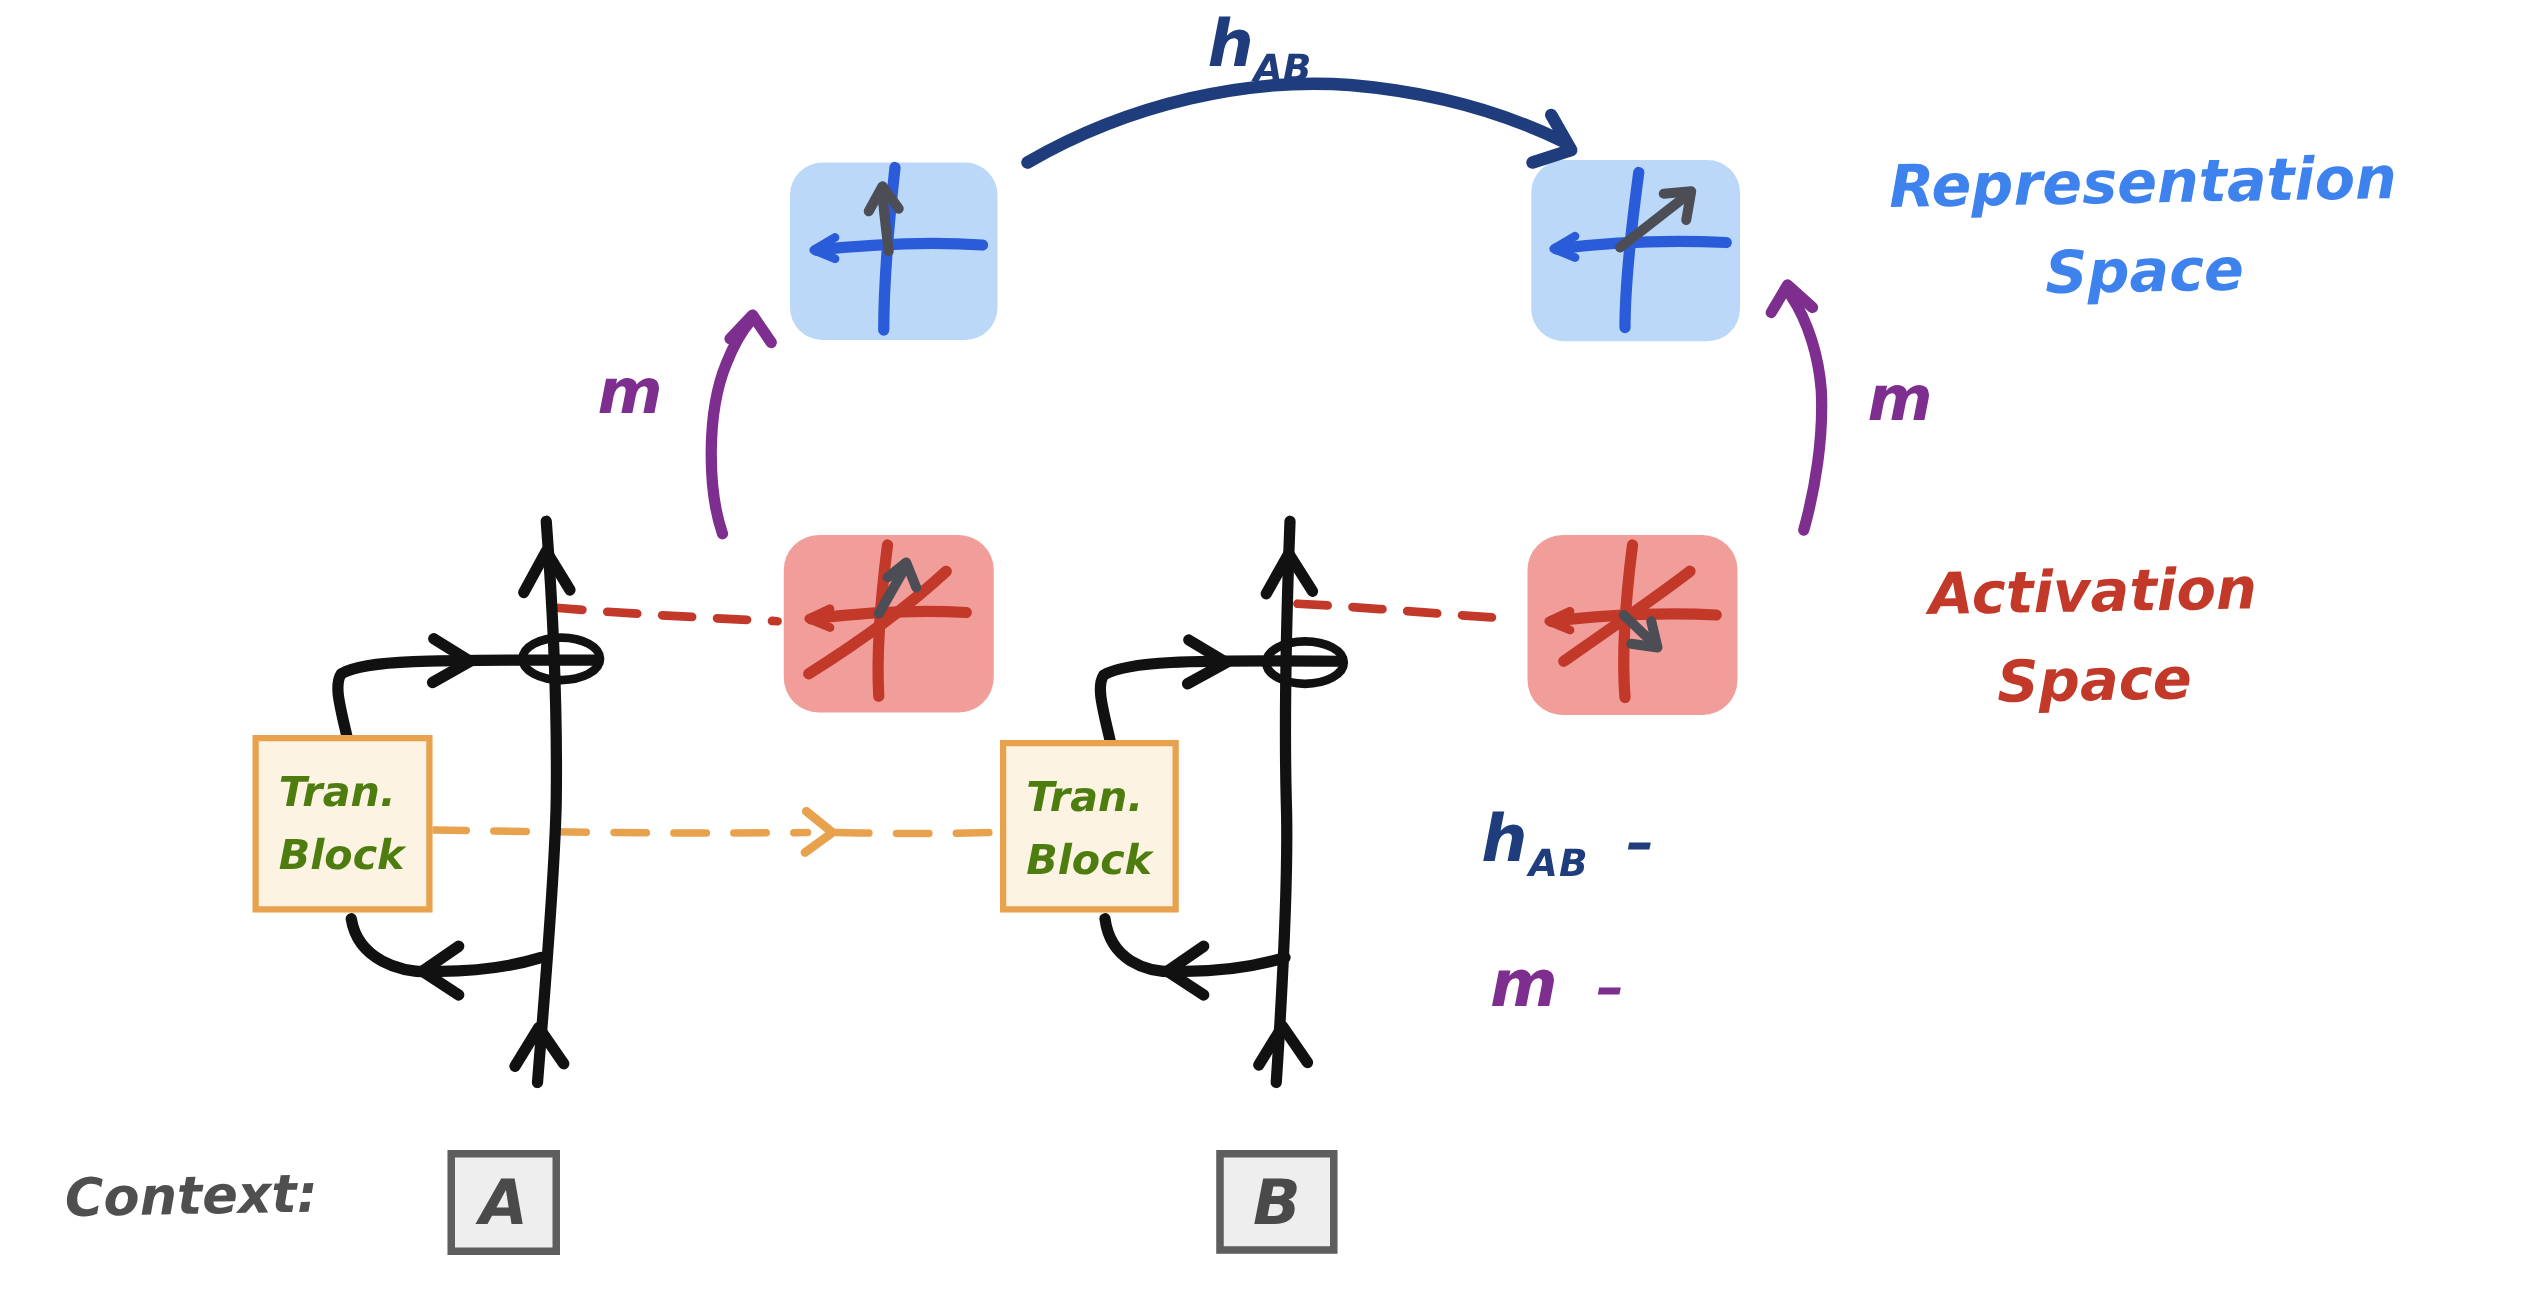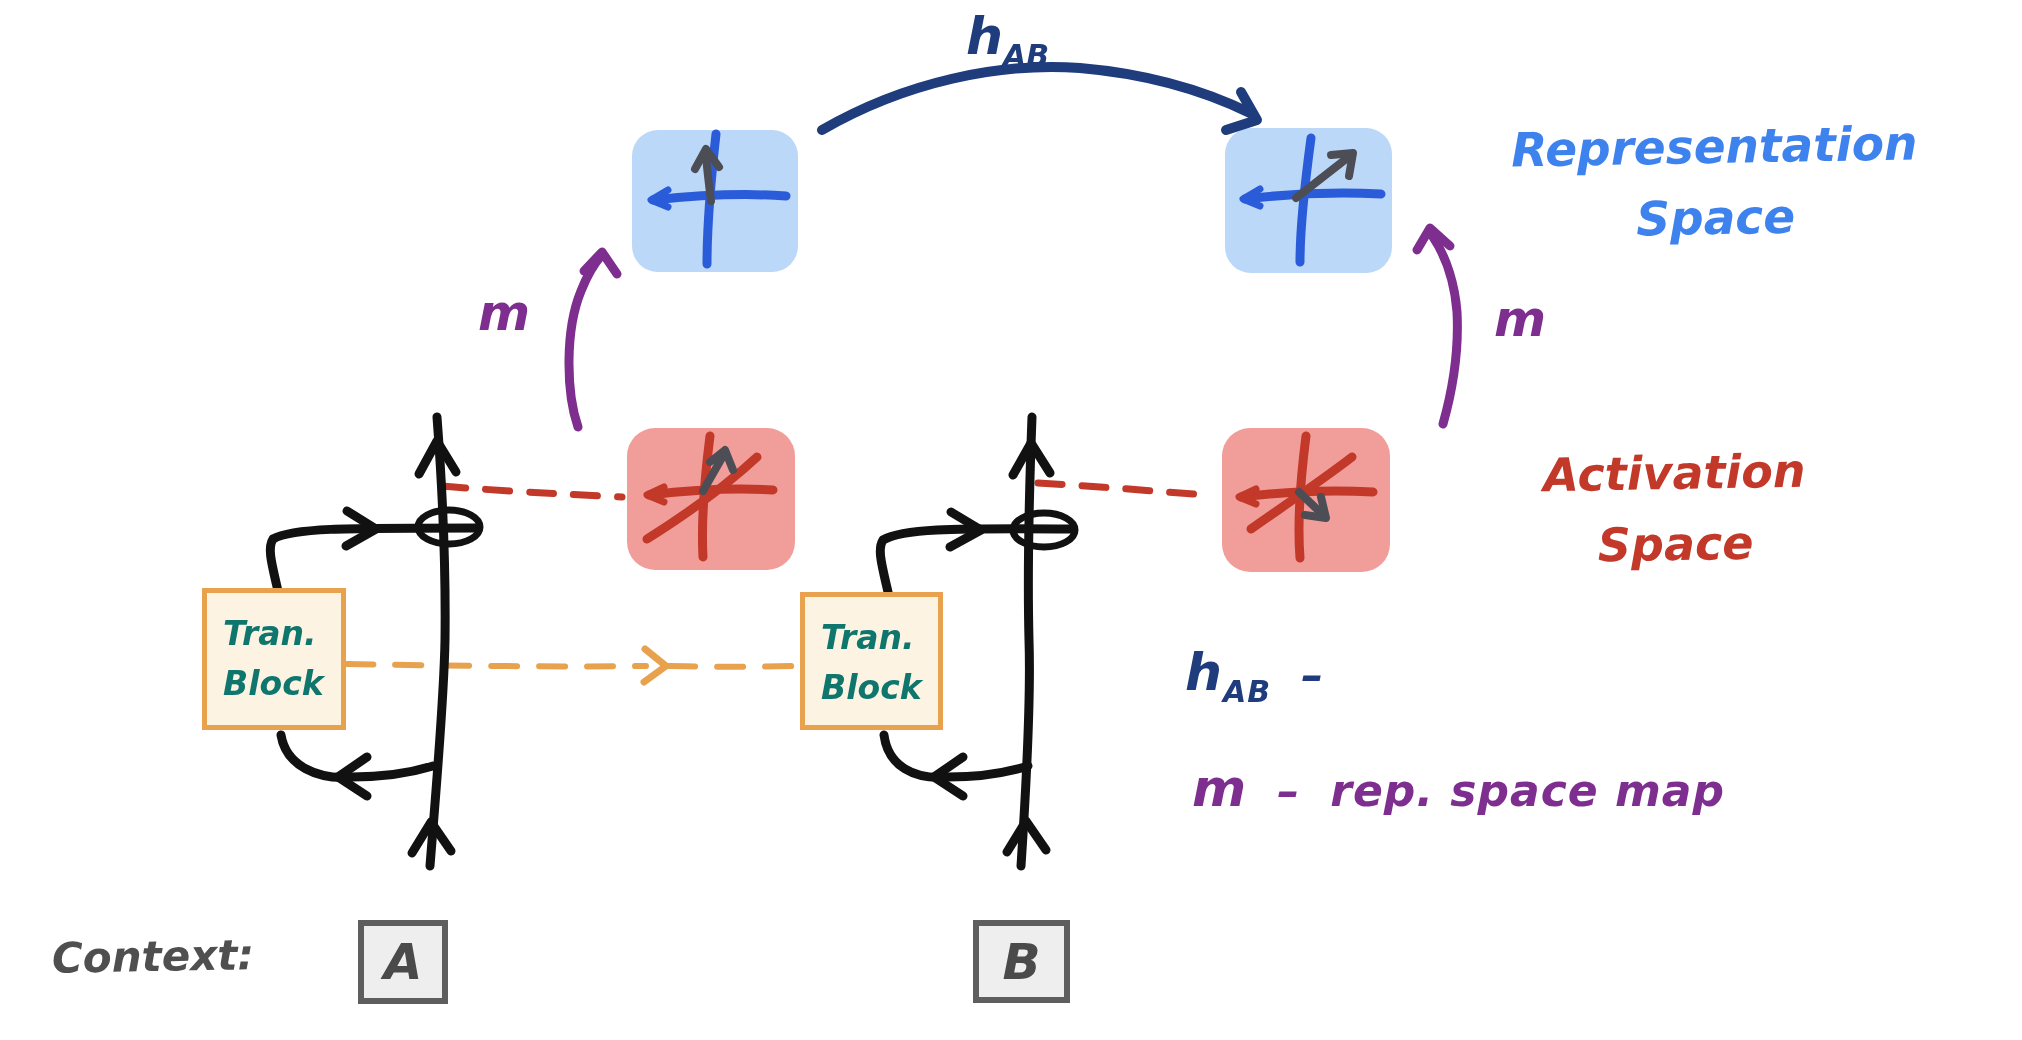--- a/index.html
+++ b/index.html
@@ -32,21 +32,21 @@
 
   .legend-row{display:flex;align-items:baseline;font-size:44px;letter-spacing:1px;}
   .legend-row .sym{font-size:52px;}
   .legend-row .sub{font-size:30px;position:relative;top:12px;}
   .legend-row .dash{margin:0 30px;}
   .legend-1{left:1185px;top:642px;}
   .legend-2{left:1192px;top:758px;}
 
   .tran-block{
     box-sizing:border-box;border:5px solid #e8a24e;background:#fcf3e2;
-    font-size:33px;line-height:1.5;padding:16px 0 0 16px;color:#0f766e;font-style:italic;
+    font-size:33px;line-height:1.5;padding:16px 0 0 16px;color:#4d7c0f;font-style:italic;
   }
   .block-a{left:202px;top:588px;width:144px;height:142px;}
   .block-b{left:800px;top:592px;width:143px;height:138px;}
 
   .context-label{left:52px;top:932px;font-size:42px;transform:rotate(-1deg);}
   .ctx-box{
     box-sizing:border-box;border:6px solid #5e5e5e;background:#eeeeee;
     display:flex;align-items:center;justify-content:center;
     font-size:50px;color:#4a4a4a;
   }
@@ -164,21 +164,20 @@
 
   <div class="abs hand c-navy legend-row legend-1">
     <span class="sym">h</span>
       <span class="sub">AB</span>
     <span class="dash">–</span>
   </div>
   <div class="abs hand c-purple legend-row legend-2">
     <span class="sym">m</span>
       <span class="sub"></span>
     <span class="dash">–</span>
-    <span>rep. space map</span>
   </div>
 
   <div class="abs hand tran-block block-a">
     <div>Tran.</div>
     <div>Block</div>
   </div>
   <div class="abs hand tran-block block-b">
     <div>Tran.</div>
     <div>Block</div>
   </div>

